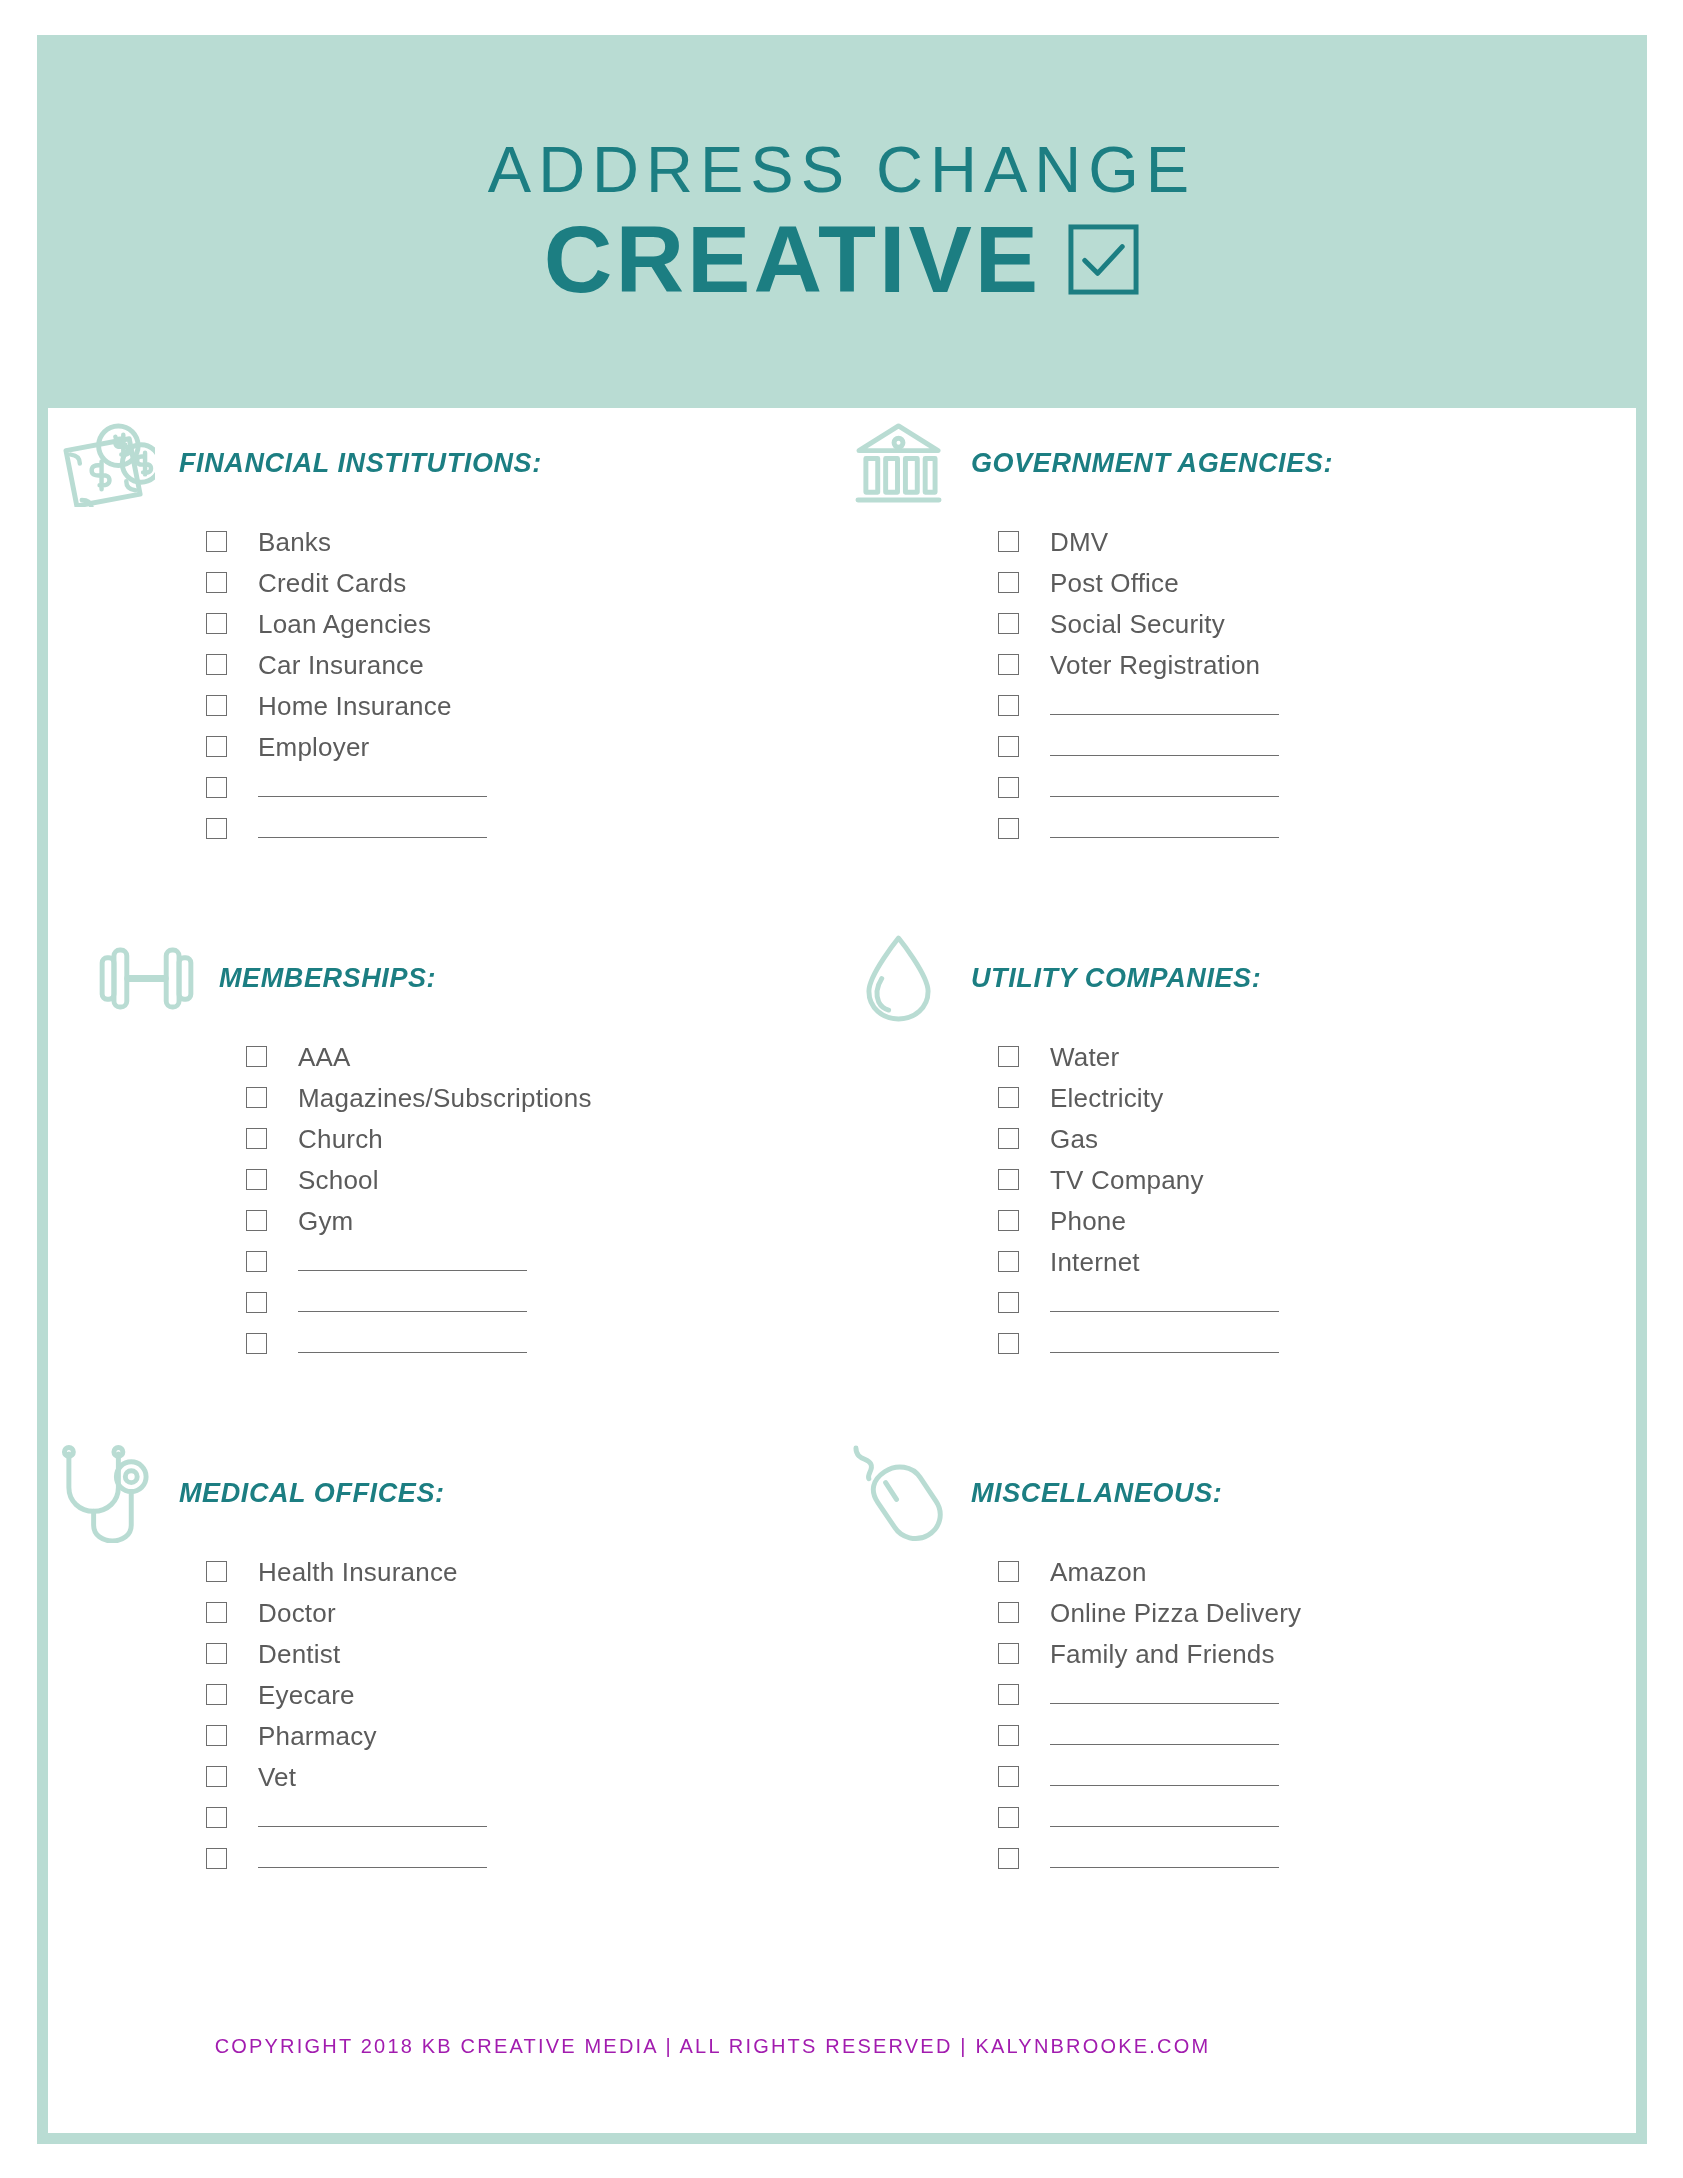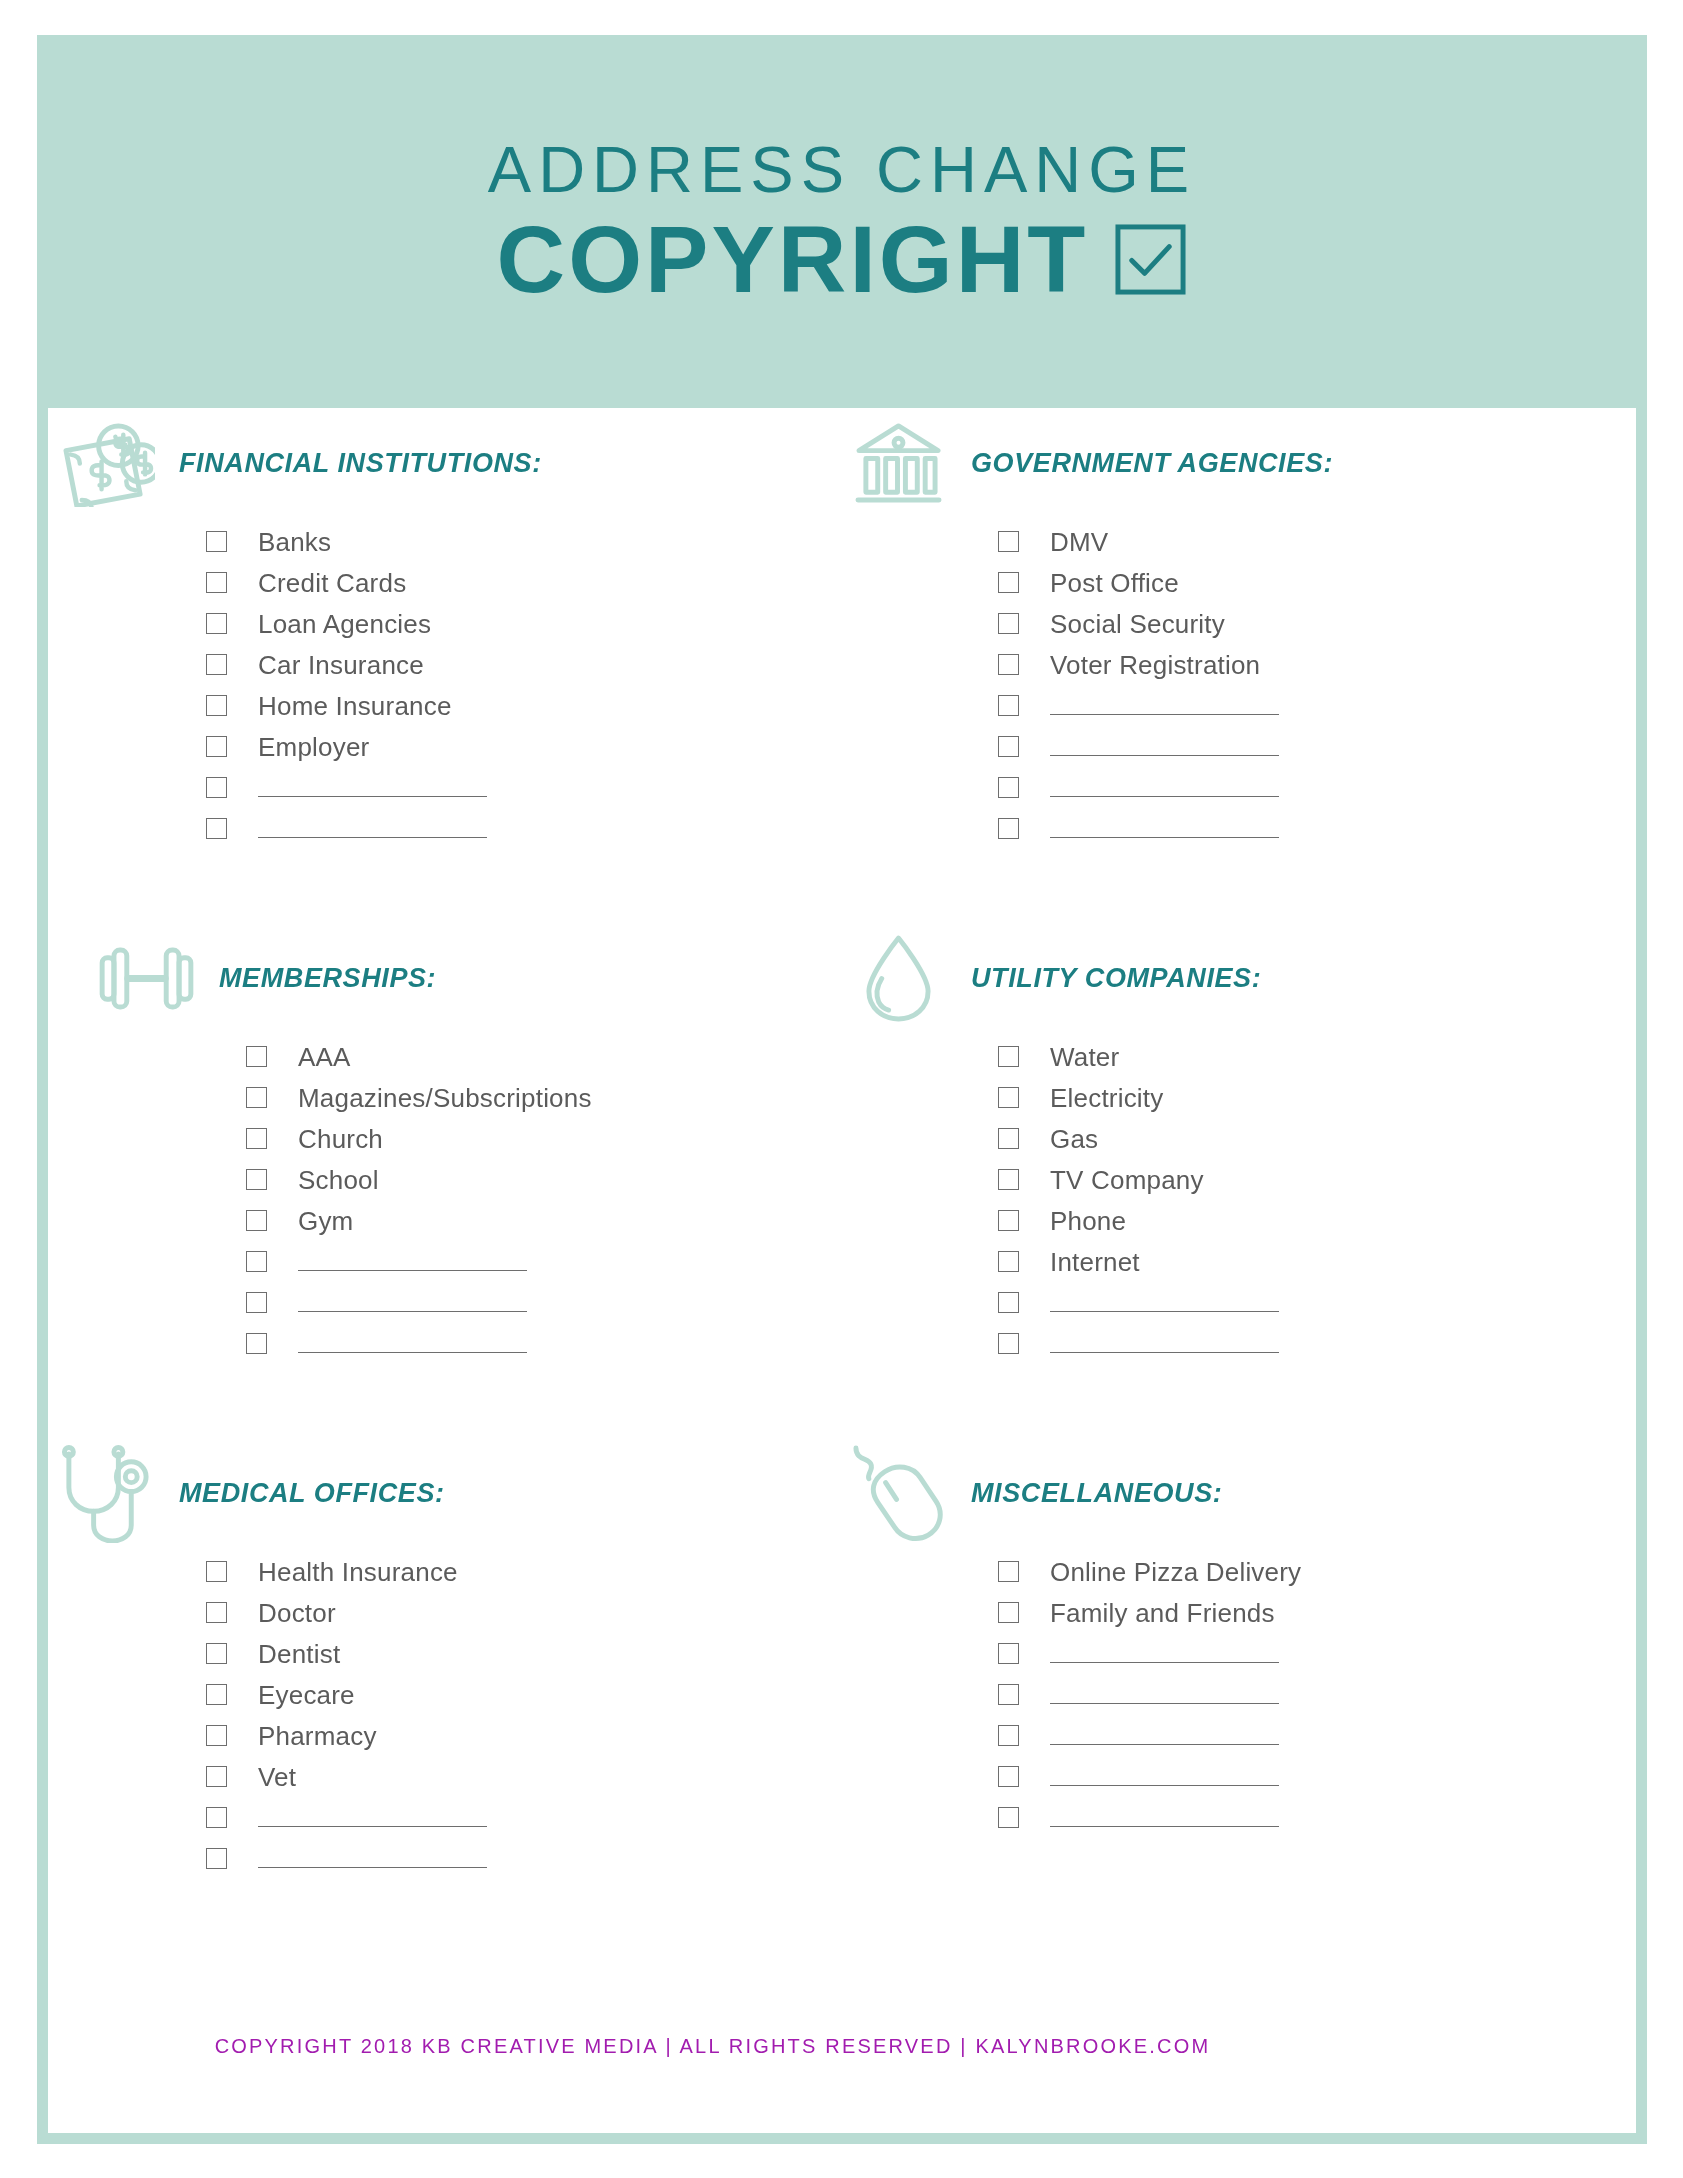--- a/index.html
+++ b/index.html
@@ -126,21 +126,21 @@
 </head>
 <body>
 
 <div id="page">
 
   <div id="frame"></div>
 
   <div id="header">
     <div id="title-line1">ADDRESS CHANGE</div>
     <div id="title-line2-wrap">
-      <div id="title-line2">COPYRIGHT</div>
+      <div id="title-line2">CREATIVE</div>
       <svg id="title-check" viewBox="0 0 74 74">
         <rect x="4" y="4" width="66" height="66" fill="none" stroke="#1c7e82" stroke-width="5"></rect>
         <polyline points="18,38 31,51 56,24" fill="none" stroke="#1c7e82" stroke-width="5" stroke-linecap="round" stroke-linejoin="round"></polyline>
       </svg>
     </div>
   </div>
 
   <div id="content">
 
     <div class="sec-row">
@@ -421,20 +421,24 @@
                 <path d="M34 28 C46 20 62 22 70 34 L86 58 C94 70 90 85 78 92 C66 99 51 95 44 84 L27 59 C19 47 22 36 34 28 Z"></path>
                 <line x1="35" y1="39" x2="46" y2="56"></line>
               </g>
             </svg>
           </div>
           <div class="sec-title">MISCELLANEOUS:</div>
         </div>
         <ul class="sec-list">
           <li class="item">
               <span class="cbox"></span>
+              <span class="item-label">Amazon</span>
+            </li>
+          <li class="item">
+              <span class="cbox"></span>
               <span class="item-label">Online Pizza Delivery</span>
             </li>
           <li class="item">
               <span class="cbox"></span>
               <span class="item-label">Family and Friends</span>
             </li>
           <li class="item">
               <span class="cbox"></span>
               <span class="item-blank"></span>
             </li>

